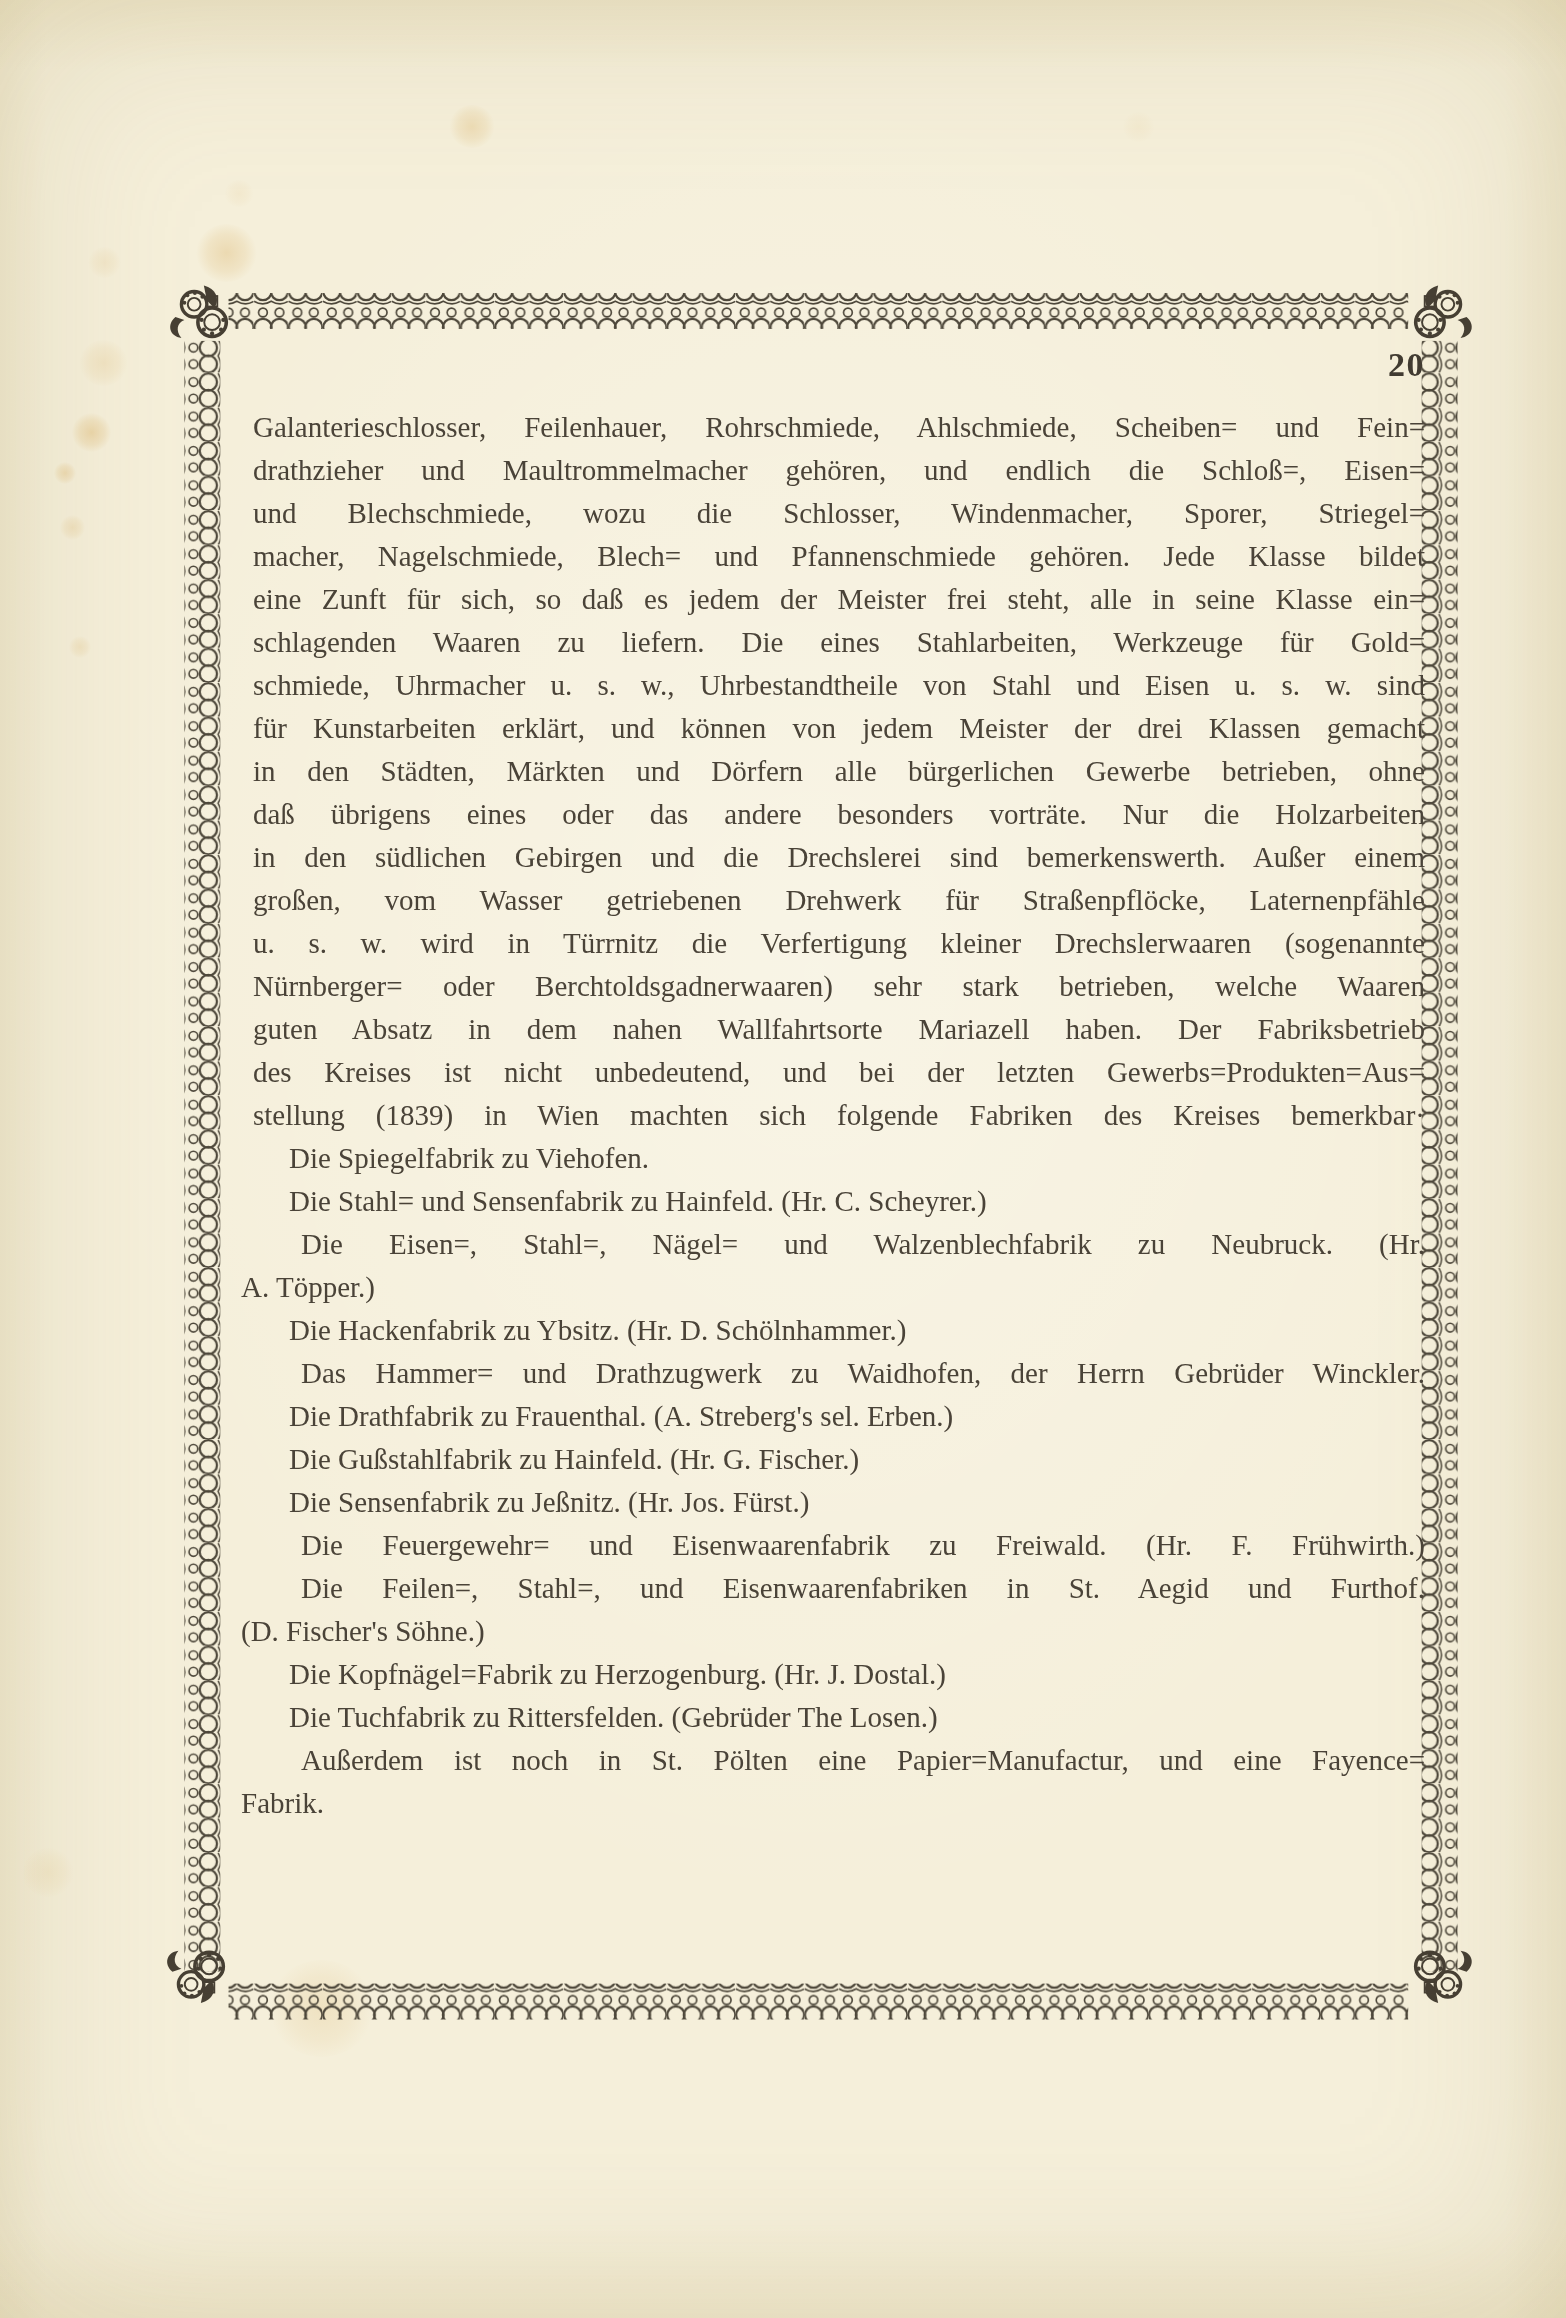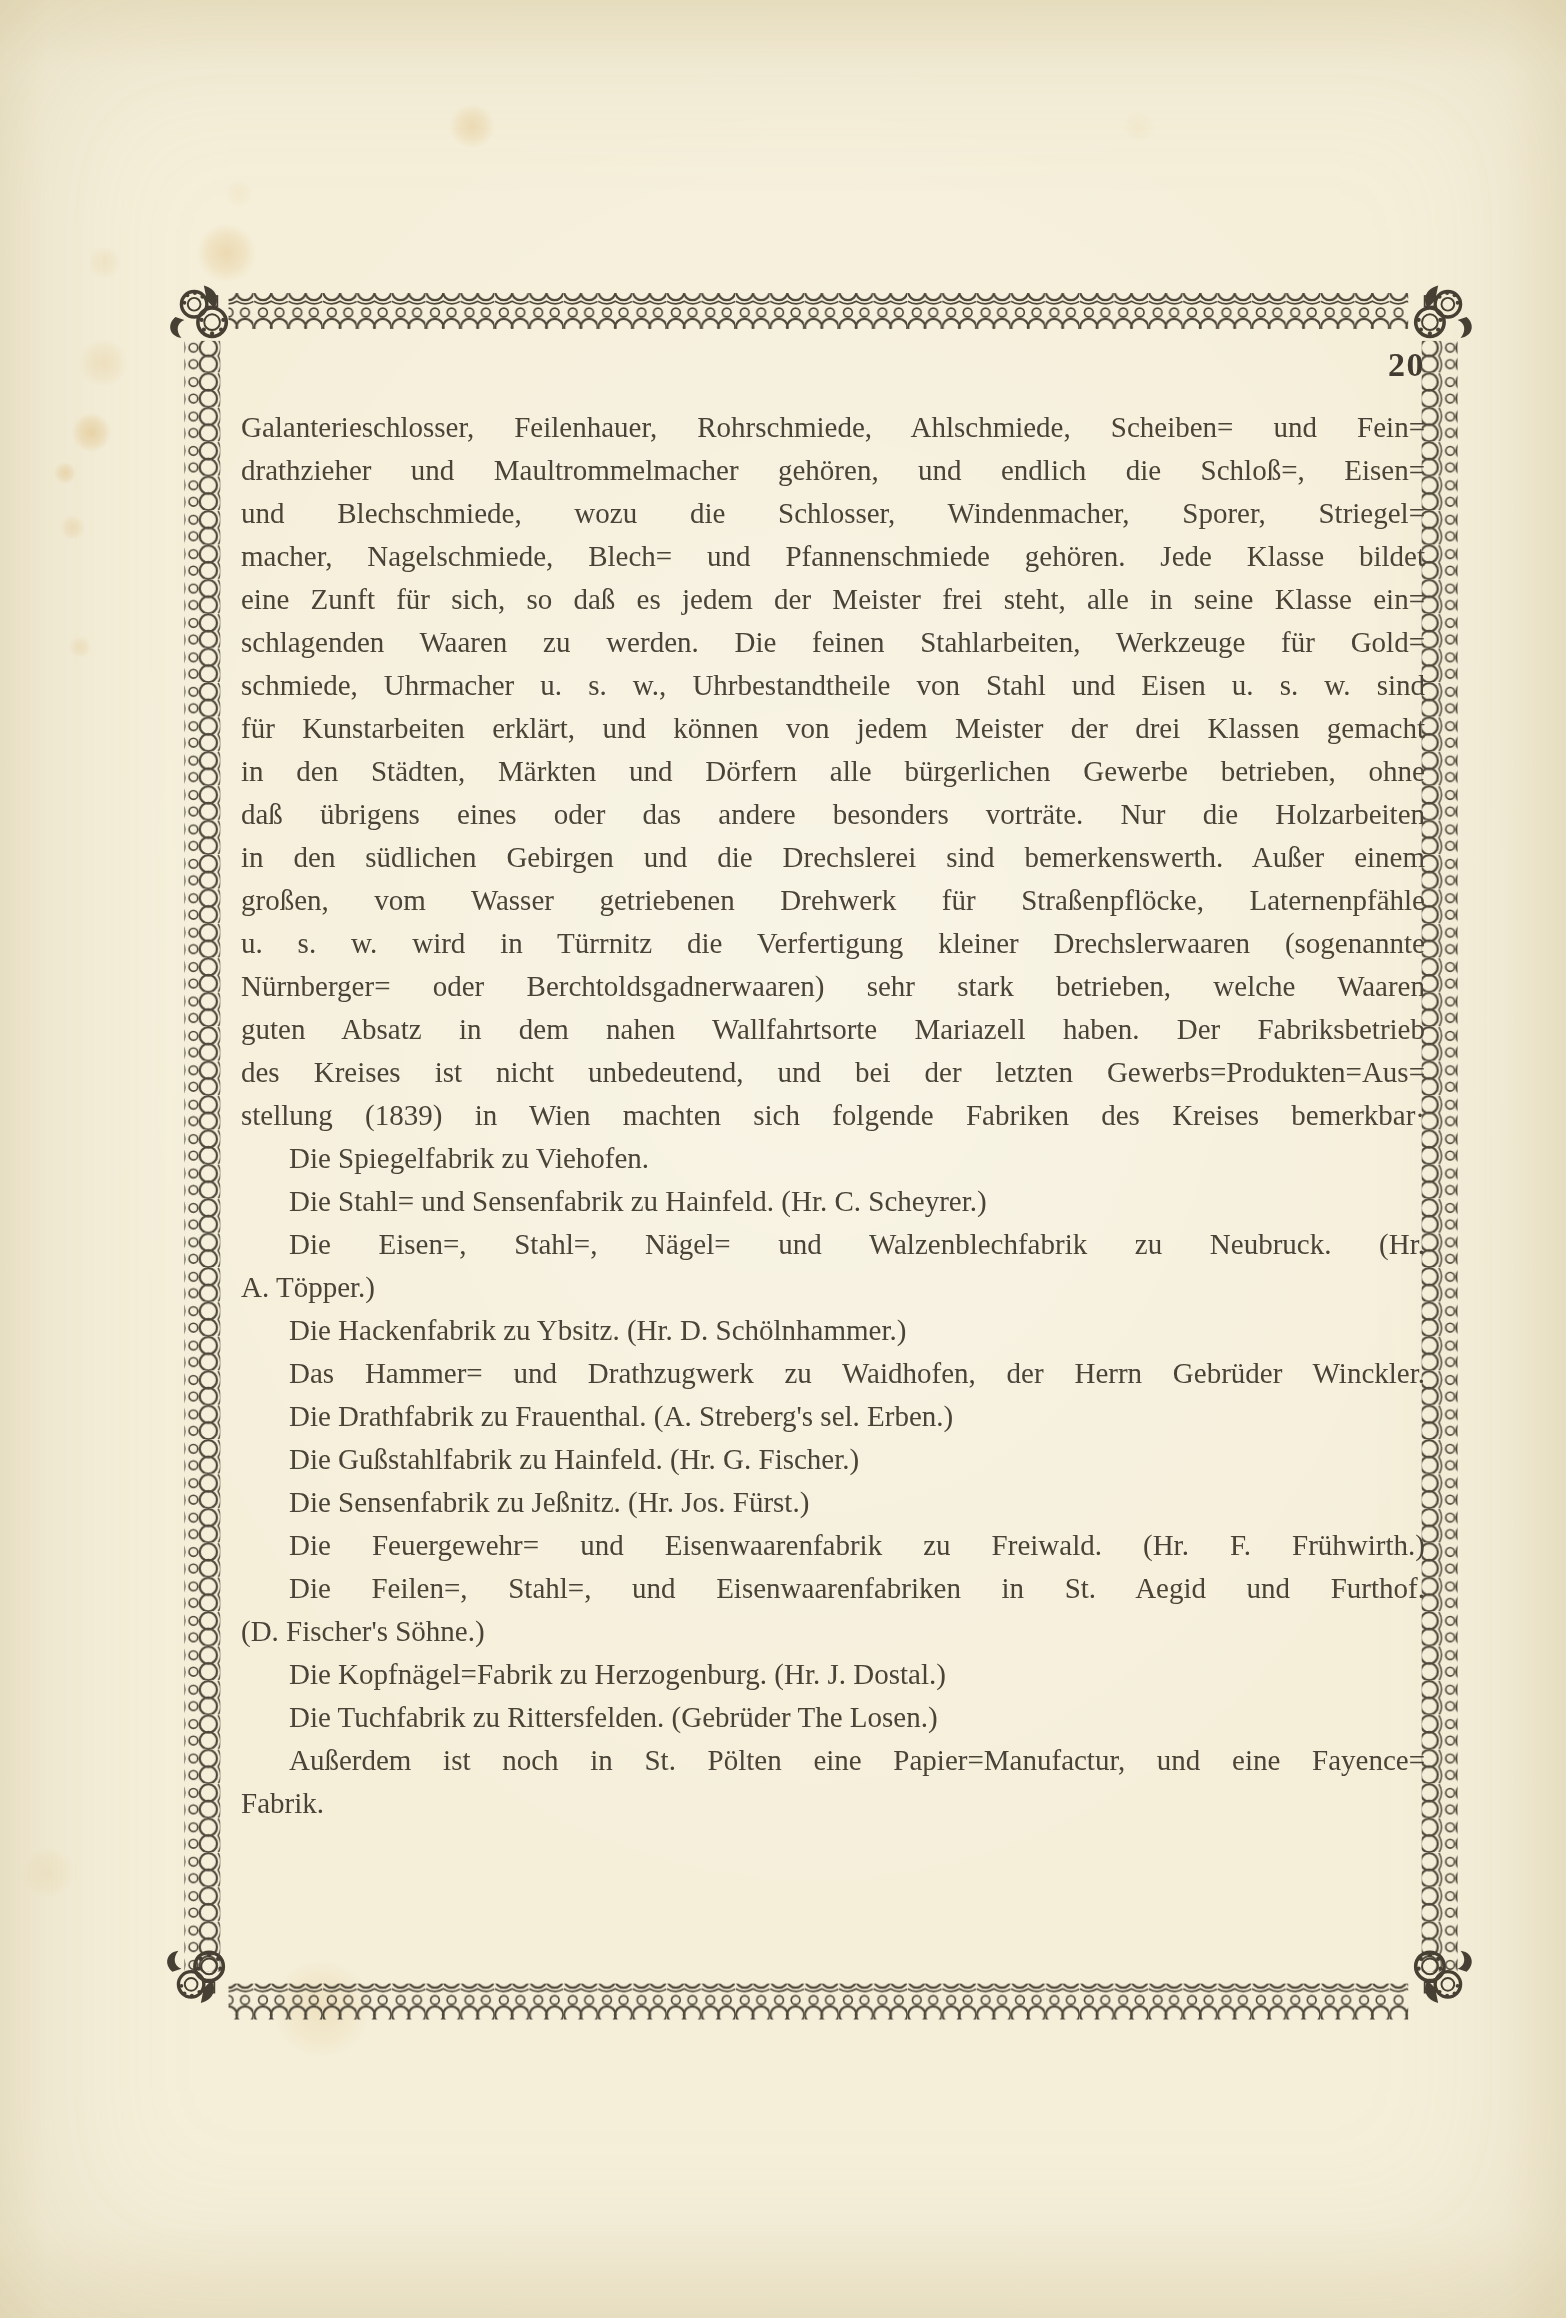--- a/index.html
+++ b/index.html
@@ -28,21 +28,21 @@
     text-align:right;font-size:34px;font-weight:bold;color:#413b31;
     letter-spacing:1.5px;
   }
   .page-text{
     position:absolute;left:241px;top:406px;width:1184px;
     font-size:29px;line-height:43px;color:#4a4338;
     -webkit-font-smoothing:antialiased;
   }
   .ln{white-space:normal;}
   .ln.ind{padding-left:48px;}
-  .ln.just{text-align:justify;text-align-last:justify;}
+  .ln.just{text-align:justify;text-align-last:justify;margin-left:12px;}
 </style>
 </head>
 <body>
 
 <div class="page">
 
   <div class="stain" style="left:196px;top:224px;width:61px;height:58px;opacity:.5"></div>
   <div class="stain" style="left:449px;top:105px;width:46px;height:43px;opacity:.45"></div>
   <div class="stain" style="left:79px;top:340px;width:49px;height:46px;opacity:.3"></div>
   <div class="stain" style="left:72px;top:413px;width:39px;height:39px;opacity:.6"></div>
@@ -119,21 +119,21 @@
   </svg>
 
   <div class="page-number">20</div>
 
   <div class="page-text">
     <div class="ln just">Galanterieschlosser, Feilenhauer, Rohrschmiede, Ahlschmiede, Scheiben= und Fein=</div>
     <div class="ln just">drathzieher und Maultrommelmacher gehören, und endlich die Schloß=, Eisen=</div>
     <div class="ln just">und Blechschmiede, wozu die Schlosser, Windenmacher, Sporer, Striegel=</div>
     <div class="ln just">macher, Nagelschmiede, Blech= und Pfannenschmiede gehören. Jede Klasse bildet</div>
     <div class="ln just">eine Zunft für sich, so daß es jedem der Meister frei steht, alle in seine Klasse ein=</div>
-    <div class="ln just">schlagenden Waaren zu werden. Die feinen Stahlarbeiten, Werkzeuge für Gold=</div>
+    <div class="ln just">schlagenden Waaren zu liefern. Die eines Stahlarbeiten, Werkzeuge für Gold=</div>
     <div class="ln just">schmiede, Uhrmacher u. s. w., Uhrbestandtheile von Stahl und Eisen u. s. w. sind</div>
     <div class="ln just">für Kunstarbeiten erklärt, und können von jedem Meister der drei Klassen gemacht</div>
     <div class="ln just">in den Städten, Märkten und Dörfern alle bürgerlichen Gewerbe betrieben, ohne</div>
     <div class="ln just">daß übrigens eines oder das andere besonders vorträte. Nur die Holzarbeiten</div>
     <div class="ln just">in den südlichen Gebirgen und die Drechslerei sind bemerkenswerth. Außer einem</div>
     <div class="ln just">großen, vom Wasser getriebenen Drehwerk für Straßenpflöcke, Laternenpfähle</div>
     <div class="ln just">u. s. w. wird in Türrnitz die Verfertigung kleiner Drechslerwaaren (sogenannte</div>
     <div class="ln just">Nürnberger= oder Berchtoldsgadnerwaaren) sehr stark betrieben, welche Waaren</div>
     <div class="ln just">guten Absatz in dem nahen Wallfahrtsorte Mariazell haben. Der Fabriksbetrieb</div>
     <div class="ln just">des Kreises ist nicht unbedeutend, und bei der letzten Gewerbs=Produkten=Aus=</div>

